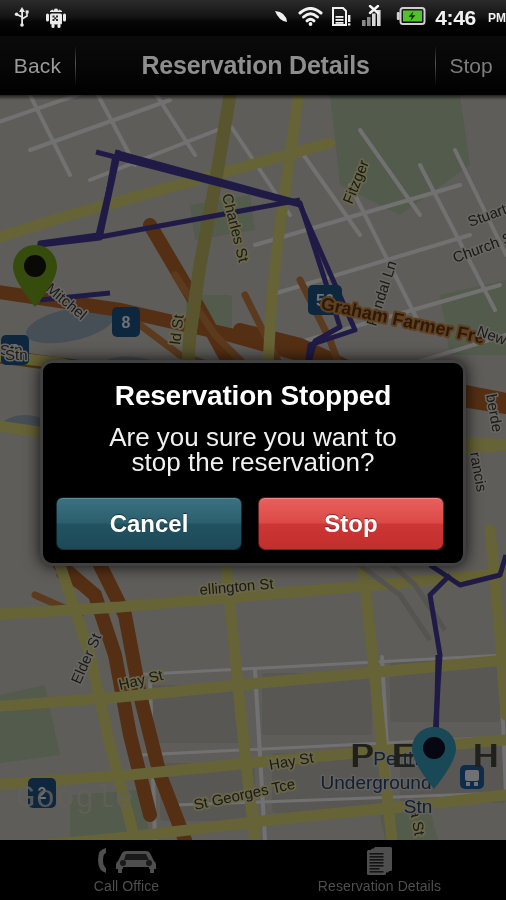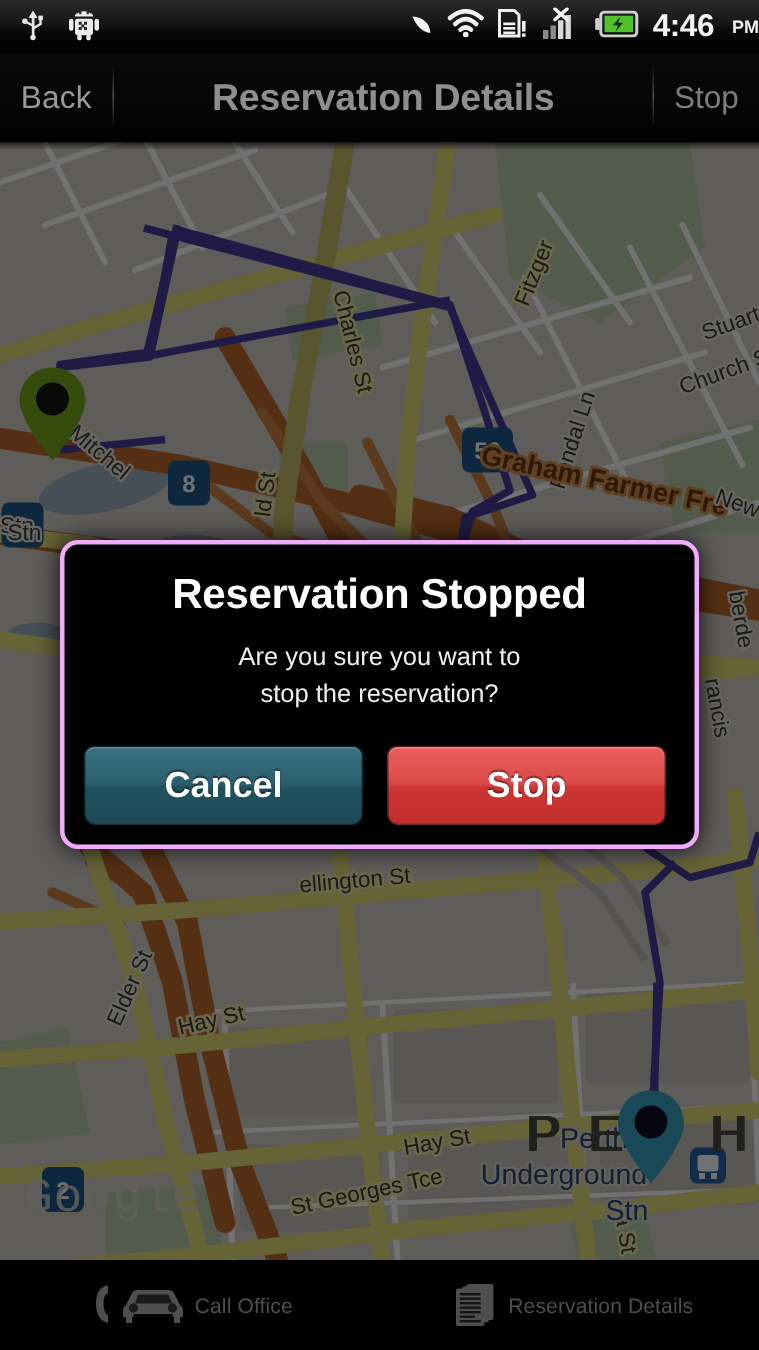--- a/index.html
+++ b/index.html
@@ -68,30 +68,30 @@
   #gwatermark{
     position:absolute; left:16px; top:780px; z-index:22;
     color:rgba(120,118,110,.85); font-family:Liberation Mono, monospace;
     font-size:32px; letter-spacing:.5px;
   }
 
   
   #scrim{ position:absolute; left:0; top:95px; width:506px; height:745px; background:rgba(0,0,0,.18); z-index:30; }
   #dialog{
     position:absolute; left:40px; top:360px; width:426px; height:206px;
-    background:#000; border:3px solid #f0abfc; border-radius:12px;
+    background:#000; border:3px solid #404040; border-radius:12px;
     box-shadow:0 0 16px rgba(0,0,0,.85); z-index:40;
   }
   #dlg-title{
     position:absolute; left:0; top:17px; width:100%; text-align:center;
     color:#fff; font-size:28px; font-weight:bold; letter-spacing:-.2px;
   }
   #dlg-msg{
     position:absolute; left:0; top:62px; width:100%; text-align:center;
-    color:#f0f0f0; font-size:17px; line-height:25px;
+    color:#f0f0f0; font-size:26px; line-height:25px;
   }
   .dlg-btn{
     position:absolute; top:134px; width:186px; height:53px; border-radius:7px;
     display:flex; align-items:center; justify-content:center;
     color:#fff; font-size:24px; font-weight:bold;
     border:1px solid rgba(0,0,0,.55);
     text-shadow:0 -1px 1px rgba(0,0,0,.45);
   }
   #btn-cancel{
     left:13px;
@@ -103,21 +103,21 @@
     background:linear-gradient(to bottom,#e8605e 0%,#dc4a47 48%,#cc3634 52%,#c22f2d 100%);
     box-shadow:inset 0 1px 0 rgba(255,255,255,.25);
   }
 
   
   #bottombar{
     position:absolute; left:0; top:840px; width:506px; height:60px;
     background:#000; display:flex; z-index:50;
   }
   .tab{
-    flex:1; display:flex; flex-direction:row; align-items:center; justify-content:center; gap:2px;
+    flex:1; display:flex; flex-direction:column; align-items:center; justify-content:center; gap:2px;
   }
   .tab .ticon{ height:30px; display:flex; align-items:flex-end; justify-content:center; }
   .tab .tlabel{ color:#4e4e4e; font-size:14px; letter-spacing:.1px; }
 </style>
 </head>
 <body>
 
 <div id="map">
   <svg width="506" height="745" viewBox="0 0 506 745" xmlns="http://www.w3.org/2000/svg">
     <defs>

